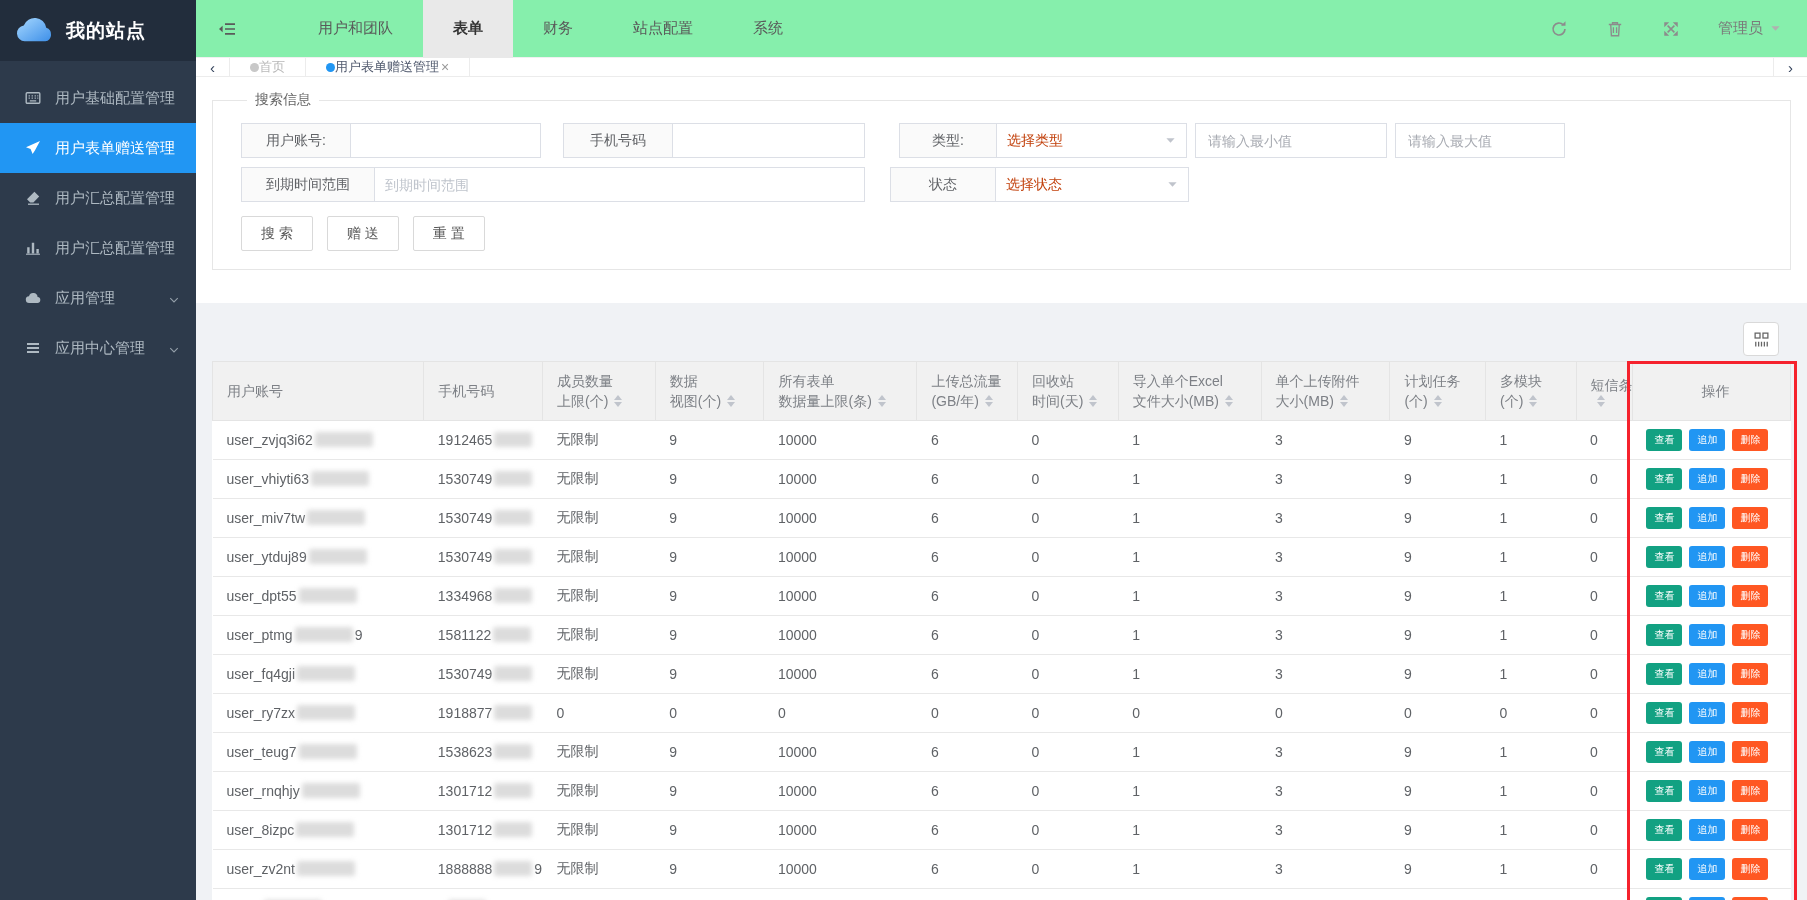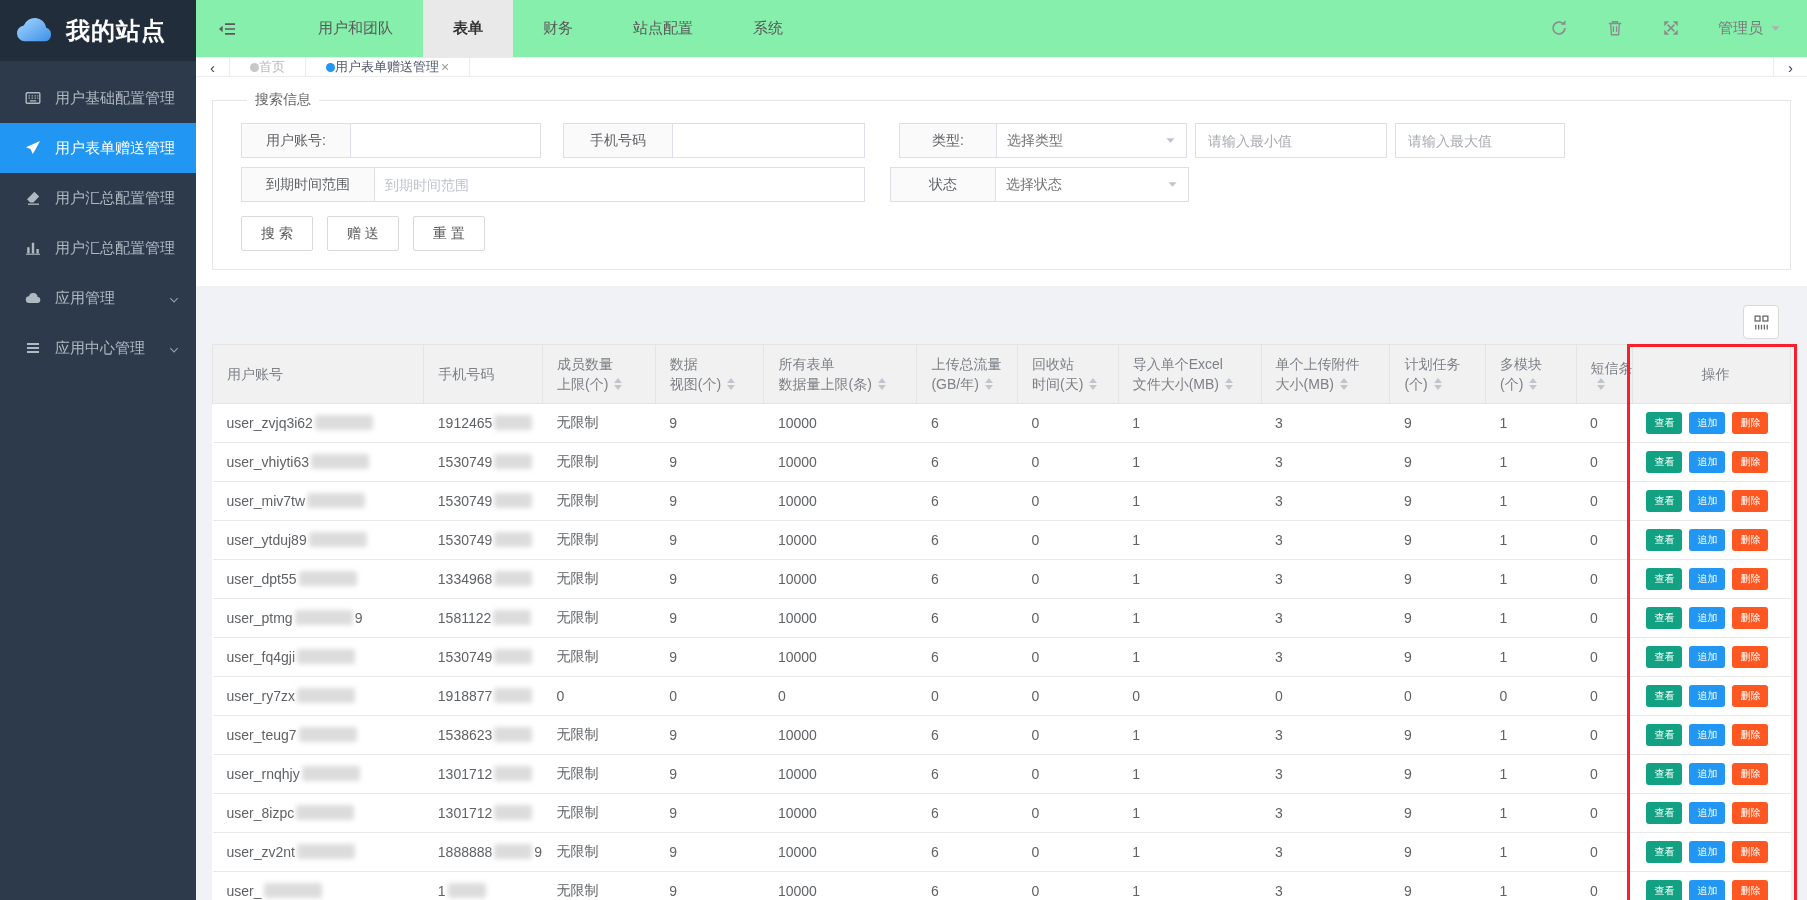--- a/index.html
+++ b/index.html
@@ -2,66 +2,66 @@
 <html><head>
 <meta charset="utf-8">
 <style>
   * { margin:0; padding:0; box-sizing:border-box; }
   html,body { width:1807px; height:900px; overflow:hidden; }
   body { font-family:"Liberation Sans","DejaVu Sans",sans-serif; font-size:14px; color:#606266; background:#f0f0f0; display:flex; }
 
   
   .sidebar { width:196px; height:900px; background:#2d3a4b; flex-shrink:0; display:flex; flex-direction:column; }
   .logo { height:61px; background:#222d3c; display:flex; align-items:center; padding-left:14px; gap:10px; }
-  .logo-text { color:#ffffff; font-size:24px; font-weight:bold; letter-spacing:1px; }
+  .logo-text { color:#ffffff; font-size:19px; font-weight:bold; letter-spacing:1px; }
   .side-menu { padding-top:12px; }
   .side-item { height:50px; display:flex; align-items:center; padding:0 16px 0 24px; color:#aeb9c2; font-size:15px; cursor:pointer; gap:13px; }
   .side-item .s-icon { width:18px; height:18px; display:flex; align-items:center; justify-content:center; flex-shrink:0; }
   .side-item .s-icon svg { width:16px; height:16px; }
   .side-item.active { background:#2196f3; color:#ffffff; }
   .side-item .s-label { flex:1; white-space:nowrap; }
   .side-item .s-chevron { width:12px; height:12px; opacity:.8; }
   .side-item .s-chevron svg { width:12px; height:12px; }
 
   
   .main { flex:1; display:flex; flex-direction:column; min-width:0; }
 
   .topbar { height:58px; background:#86efac; display:flex; align-items:center; border-bottom:1px solid #f0f0f0; }
   .collapse-btn { width:62px; height:58px; display:flex; align-items:center; justify-content:center; color:#5a5a5a; cursor:pointer; }
   .topnav { display:flex; height:58px; margin-left:30px; }
   .topnav-item { padding:0 30px; display:flex; align-items:center; color:#595959; font-size:15px; cursor:pointer; }
   .topnav-item.active { background:#e9e9e9; font-weight:bold; color:#333; }
-  .topbar-right { margin-left:auto; display:flex; gap:38px; padding-right:26px; color:#8c8c8c; }
+  .topbar-right { margin-left:auto; display:flex; align-items:center; gap:38px; padding-right:26px; color:#8c8c8c; }
   .tb-icon { width:18px; height:18px; cursor:pointer; display:flex; }
   .tb-icon svg { width:18px; height:18px; }
   .admin { display:flex; align-items:center; gap:7px; color:#7a7a7a; font-size:15px; cursor:pointer; }
   .admin .caret svg { width:11px; height:11px; }
 
   
   .tabbar { height:46px; background:#fff; display:flex; align-items:stretch; border-bottom:1px solid #ececec; }
   .tab-arrow { width:34px; display:flex; align-items:center; justify-content:center; color:#33425b; font-size:15px; cursor:pointer; border-right:1px solid #ececec; }
   .tab-arrow.right { margin-left:auto; border-right:none; border-left:1px solid #ececec; }
   .tab { display:flex; align-items:center; padding:0 20px; border-right:1px solid #ececec; font-size:13px; color:#b9b9b9; cursor:pointer; white-space:nowrap; }
   .tab .dot { width:9px; height:9px; border-radius:50%; background:#c8c8c8; }
   .tab.active { color:#515a6e; }
   .tab.active .dot { background:#2196f3; }
   .tab .tab-close { color:#9a9a9a; font-size:14px; margin-left:2px; cursor:pointer; }
 
   
-  .search-section { background:#fff; padding:14px 16px 16px 16px; }
+  .search-section { background:#fff; padding:14px 16px 33px 16px; }
   fieldset.search-box { border:1px solid #e6e6e6; padding:14px 28px 18px 28px; }
   fieldset.search-box legend { font-size:14px; color:#666; padding:0 8px; margin-left:6px; }
   .f-row { display:flex; margin-bottom:9px; }
   .group { display:flex; height:35px; }
   .g-label { display:flex; align-items:center; justify-content:center; background:#fafafa; border:1px solid #dcdfe6; color:#606266; font-size:14px; padding:0 14px; white-space:nowrap; }
   .g-input { border:1px solid #dcdfe6; border-left:none; background:#fff; padding:0 10px; font-size:14px; color:#606266; outline:none; font-family:inherit; }
   .g-input::placeholder { color:#bfc4cc; }
   .lone-input { border:1px solid #dcdfe6; background:#fff; height:35px; padding:0 12px; font-size:14px; color:#606266; outline:none; font-family:inherit; }
   .lone-input::placeholder { color:#a8abb2; }
-  .g-select { border:1px solid #dcdfe6; border-left:none; background:#fff; display:flex; align-items:center; justify-content:space-between; padding:0 10px; color:#737373; font-size:14px; cursor:pointer; }
+  .g-select { border:1px solid #dcdfe6; border-left:none; background:#fff; display:flex; align-items:center; justify-content:space-between; padding:0 10px; color:#c2410c; font-size:14px; cursor:pointer; }
   .g-select .sel-caret svg { width:11px; height:11px; color:#c0c4cc; }
   .btn-row { display:flex; gap:14px; margin-top:14px; }
   .plain-btn { height:35px; padding:0 19px; background:#fff; border:1px solid #d9d9d9; border-radius:2px; color:#595959; font-size:14px; cursor:pointer; font-family:inherit; }
 
   
   .w-acc-l{width:110px;} .w-acc-i{width:190px;}
   .w-ph-l{width:110px; margin-left:22px;} .w-ph-i{width:192px;}
   .w-ty-l{width:98px; margin-left:34px;} .w-ty-s{width:190px;}
   .w-min{width:192px; margin-left:8px;} .w-max{width:170px; margin-left:8px;}
   .w-ex-l{width:134px;} .w-ex-i{width:490px;}

